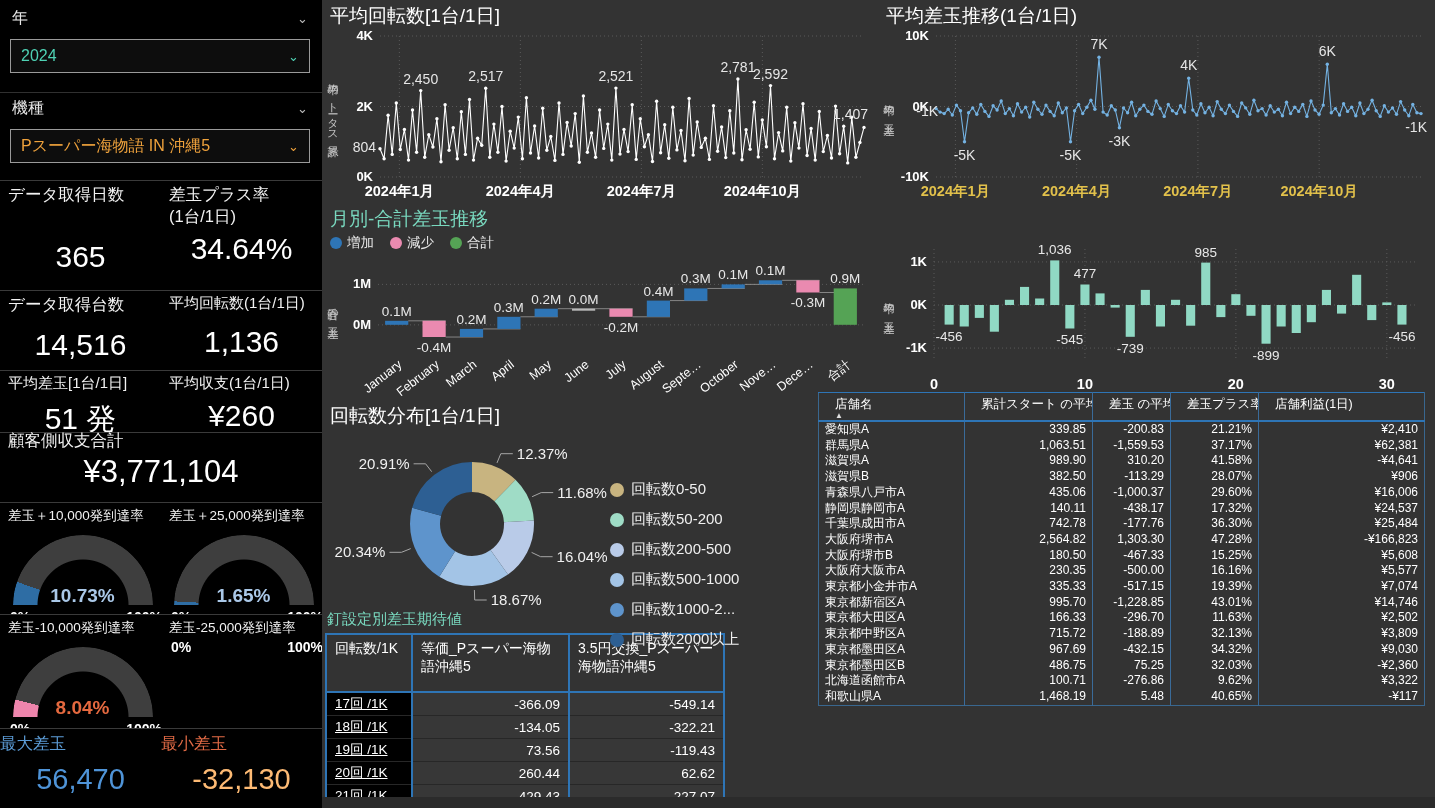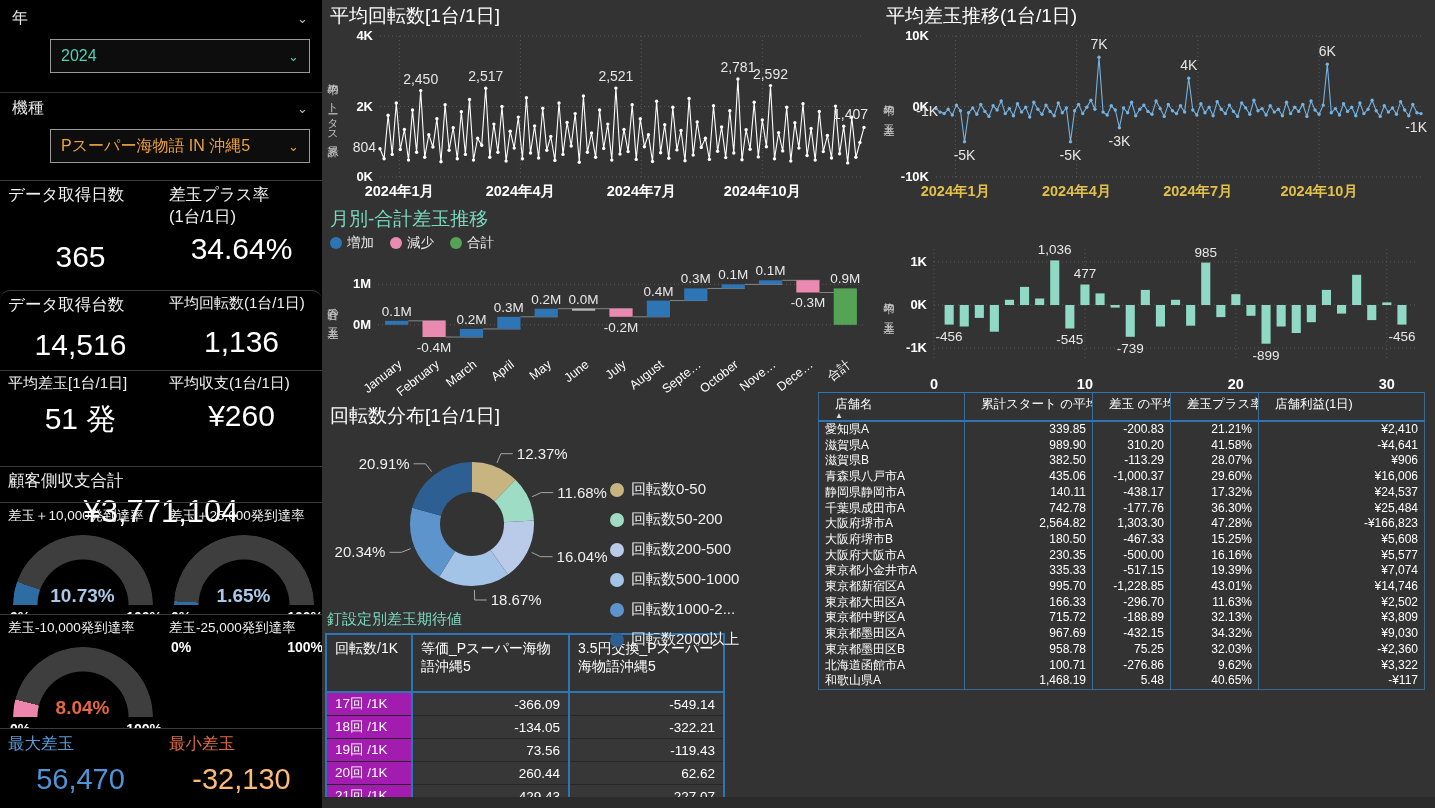--- a/index.html
+++ b/index.html
@@ -1,41 +1,41 @@
 <!DOCTYPE html>
 <html><head>
 <meta charset="utf-8">
 <style>
   html,body{margin:0;padding:0;background:#1c1c1c;font-family:"Liberation Sans",sans-serif;}
   .stage{position:relative;width:1435px;height:808px;background:#333333;overflow:hidden;color:#fff;}
   
   .sidebar{position:absolute;left:0;top:0;width:322px;height:808px;background:#000;}
   .slicer{position:absolute;left:10px;right:12px;}
   .slicer-head{display:flex;justify-content:space-between;align-items:center;font-size:16px;color:#e6e6e6;padding:2px 2px;}
-  .slicer-box{margin-top:8px;border:1px solid #9a9a9a;background:#0d0d0d;height:32px;display:flex;align-items:center;justify-content:space-between;padding:0 10px;font-size:16px;cursor:pointer;margin-left:40px;}
+  .slicer-box{margin-top:8px;border:1px solid #9a9a9a;background:#0d0d0d;height:32px;display:flex;align-items:center;justify-content:space-between;padding:0 10px;font-size:16px;cursor:pointer;}
   .chev{font-size:13px;color:#bbb;}
   .sep{position:absolute;left:0;width:322px;border-top:1px solid #303030;}
   .krow{position:absolute;left:0;width:322px;display:flex;border-top:1px solid #3a3a3a;}
   .kcell{flex:1;padding:3px 8px;overflow:hidden;}
   .klabel{font-size:16.5px;color:#f2f2f2;white-space:nowrap;}
   .kvalue{font-size:30px;text-align:center;color:#fff;margin-top:12px;white-space:nowrap;}
   .kvalue.big{font-size:31px;}
   .mt-deep{margin-top:34px;}
   
   .gcell{flex:1;padding:4px 4px 0 8px;overflow:hidden;}
   .glabel{font-size:13.5px;white-space:nowrap;color:#f2f2f2;}
   .gauge{position:relative;width:148px;height:74px;margin:8px auto 0;}
   .arc{position:absolute;left:4px;top:2px;width:140px;height:70px;overflow:hidden;}
   .arc::before{content:"";position:absolute;left:0;top:0;width:140px;height:140px;border-radius:50%;
     background:conic-gradient(from 270deg,var(--fc) 0 var(--deg),#3e3e3e var(--deg) 180deg,transparent 180deg);
     -webkit-mask:radial-gradient(circle at 70px 70px,transparent 45px,#000 46px);
             mask:radial-gradient(circle at 70px 70px,transparent 45px,#000 46px);}
   .gval{position:absolute;left:0;right:0;bottom:0;text-align:center;font-size:19px;font-weight:bold;color:var(--vc);}
   .gscale{display:flex;justify-content:space-between;width:152px;margin:2px auto 0;font-size:14px;font-weight:bold;color:#fff;padding:0 2px;}
-  .mmcell{flex:1;padding:4px 8px;}
+  .mmcell{flex:1;padding:4px 0;}
   .mmlabel{font-size:16.5px;}
   .mmvalue{font-size:29px;text-align:center;margin-top:8px;white-space:nowrap;}
   
   .panel{position:absolute;}
   .ctitle{position:absolute;top:3px;left:8px;font-size:19px;color:#fff;white-space:nowrap;z-index:2;}
   .ctitle.teal{color:#79d9bf;}
   .panel svg.plot{position:absolute;left:0;top:0;}
   .ytitle{position:absolute;left:3px;writing-mode:vertical-rl;font-size:11px;color:#c8c8c8;letter-spacing:1px;transform:translateY(-50%);z-index:2;}
   .wf-legend{position:absolute;top:31px;left:8px;display:flex;gap:16px;font-size:13.5px;color:#e8e8e8;z-index:2;}
   .wf-legend .item{display:flex;align-items:center;gap:5px;cursor:pointer;}
@@ -51,21 +51,21 @@
   table.store td{padding:0 6px;height:15.7px;line-height:15.7px;white-space:nowrap;overflow:hidden;}
   table.store td.num{text-align:right;}
   table.store th+th,table.store td+td{border-left:1px solid #3a6b99;}
   .sort{display:block;font-size:8px;line-height:6px;color:#e0e0e0;}
   .pin-wrap{position:absolute;left:325px;top:610px;width:398px;}
   .pin-title{font-size:15px;color:#79d9bf;margin:0 0 4px 2px;}
   table.pin{border-collapse:collapse;table-layout:fixed;font-size:13.5px;color:#fff;border:2px solid #2e75b6;width:398px;}
   table.pin th{font-weight:400;font-size:14px;text-align:left;vertical-align:top;padding:5px 8px;height:46px;border-left:2px solid #2e75b6;border-bottom:2px solid #2e75b6;}
   table.pin th:first-child{border-left:none;}
   table.pin td{padding:2px 8px;text-align:right;border-left:2px solid #2e75b6;border-top:1px solid #272727;background:#373737;white-space:nowrap;}
-  table.pin td:first-child{border-left:none;text-align:left;background:#a21caf;}
+  table.pin td:first-child{border-left:none;text-align:left;background:#000000;text-decoration:underline;}
   .bottom-strip{position:absolute;left:322px;top:797px;width:1113px;height:11px;background:#2b2b2b;}
 </style>
 </head>
 <body>
 
 <div class="stage">
 
   <div class="sidebar">
 
     <div class="slicer" style="top:6px;">
@@ -95,21 +95,21 @@
         <div class="klabel">データ取得日数</div>
         <div class="kvalue mt-deep">365</div>
       </div>
       <div class="kcell">
         <div class="klabel">差玉プラス率</div>
         <div class="klabel">(1台/1日)</div>
         <div class="kvalue" style="margin-top:4px;">34.64%</div>
       </div>
     </div>
 
-    <div class="krow" style="top:290px;height:80px;border-radius:10px;">
+    <div class="krow" style="top:290px;height:80px;">
       <div class="kcell">
         <div class="klabel">データ取得台数</div>
         <div class="kvalue">14,516</div>
       </div>
       <div class="kcell">
         <div class="klabel" style="font-size:15px;">平均回転数(1台/1日)</div>
         <div class="kvalue">1,136</div>
       </div>
     </div>
 
@@ -117,21 +117,21 @@
       <div class="kcell">
         <div class="klabel" style="font-size:15px;">平均差玉[1台/1日]</div>
         <div class="kvalue" style="margin-top:6px;">51 発</div>
       </div>
       <div class="kcell">
         <div class="klabel" style="font-size:15px;">平均収支(1台/1日)</div>
         <div class="kvalue" style="margin-top:6px;">¥260</div>
       </div>
     </div>
 
-    <div class="krow" style="top:466px;height:60px;">
+    <div class="krow" style="top:432px;height:60px;align-items:flex-end;">
       <div class="kcell">
         <div class="klabel">顧客側収支合計</div>
         <div class="kvalue big" style="margin-top:2px;">¥3,771,104</div>
       </div>
     </div>
 
     <div class="krow" style="top:502px;height:112px;">
       <div class="gcell gauge-card" style="--deg: 19.314deg; --fc: #2e6da4; --vc: #aac8e8;">
         <div class="glabel">差玉＋10,000発到達率</div>
         <div class="gauge">
@@ -738,20 +738,27 @@
         </thead>
       <tbody id="store-body">
           <tr>
             <td>愛知県A</td>
             <td class="num">339.85</td>
             <td class="num">-200.83</td>
             <td class="num">21.21%</td>
             <td class="num">¥2,410</td>
           </tr>
           <tr>
+            <td>群馬県A</td>
+            <td class="num">1,063.51</td>
+            <td class="num">-1,559.53</td>
+            <td class="num">37.17%</td>
+            <td class="num">¥62,381</td>
+          </tr>
+          <tr>
             <td>滋賀県A</td>
             <td class="num">989.90</td>
             <td class="num">310.20</td>
             <td class="num">41.58%</td>
             <td class="num">-¥4,641</td>
           </tr>
           <tr>
             <td>滋賀県B</td>
             <td class="num">382.50</td>
             <td class="num">-113.29</td>
@@ -830,21 +837,21 @@
           </tr>
           <tr>
             <td>東京都墨田区A</td>
             <td class="num">967.69</td>
             <td class="num">-432.15</td>
             <td class="num">34.32%</td>
             <td class="num">¥9,030</td>
           </tr>
           <tr>
             <td>東京都墨田区B</td>
-            <td class="num">958.78</td>
+            <td class="num">486.75</td>
             <td class="num">75.25</td>
             <td class="num">32.03%</td>
             <td class="num">-¥2,360</td>
           </tr>
           <tr>
             <td>北海道函館市A</td>
             <td class="num">100.71</td>
             <td class="num">-276.86</td>
             <td class="num">9.62%</td>
             <td class="num">¥3,322</td>

